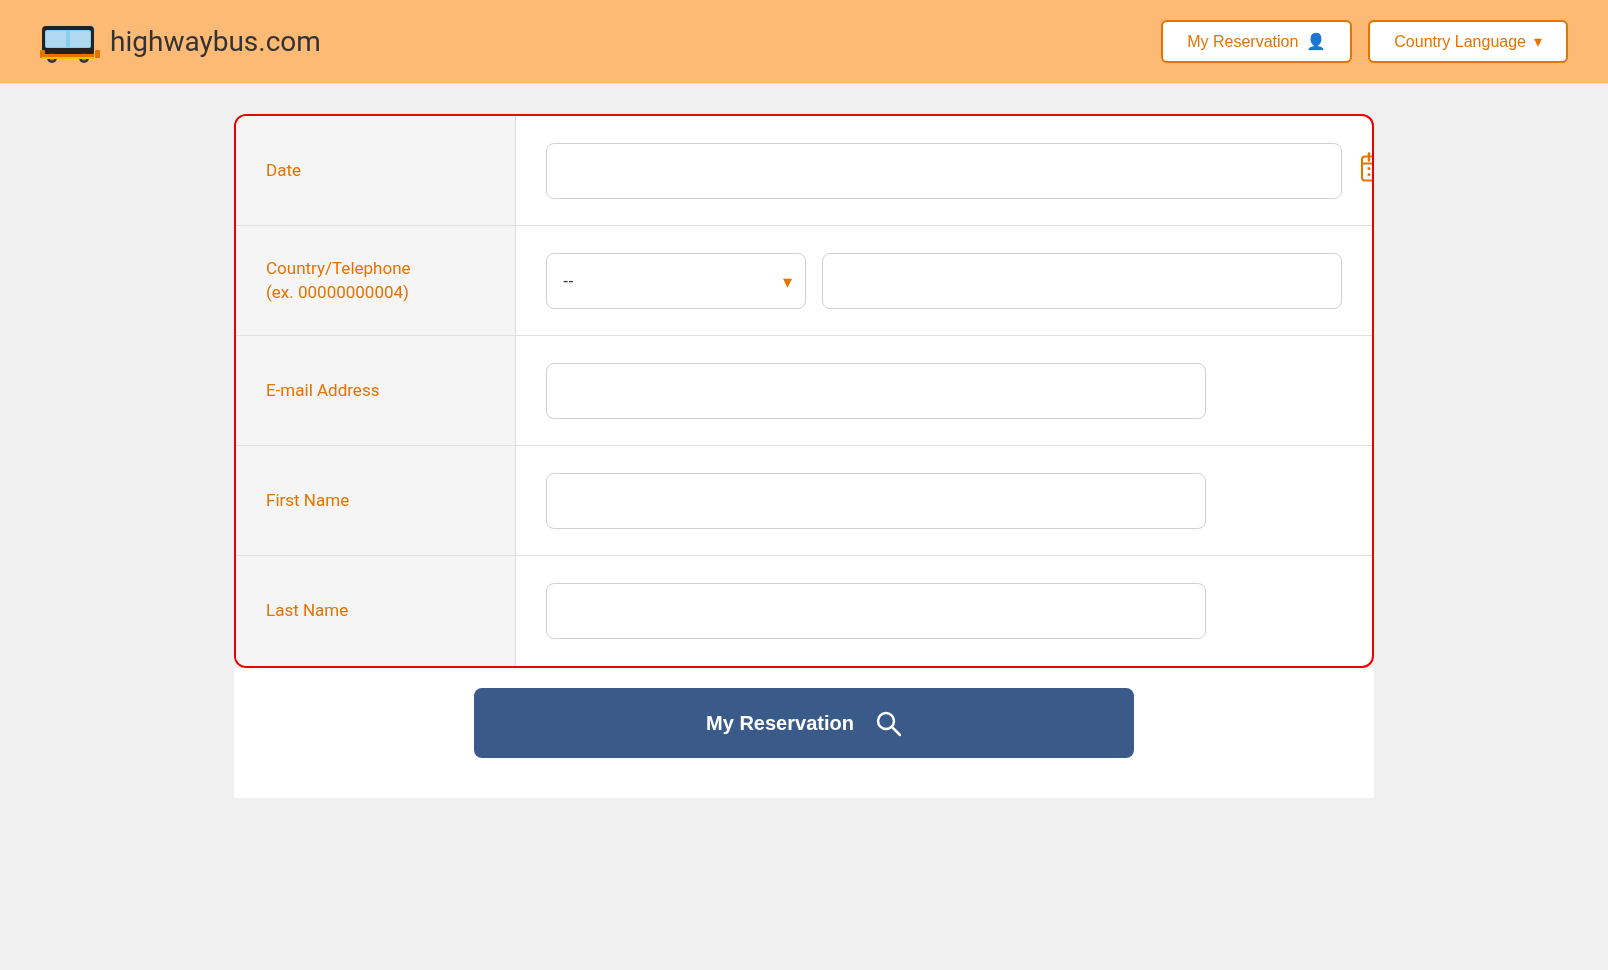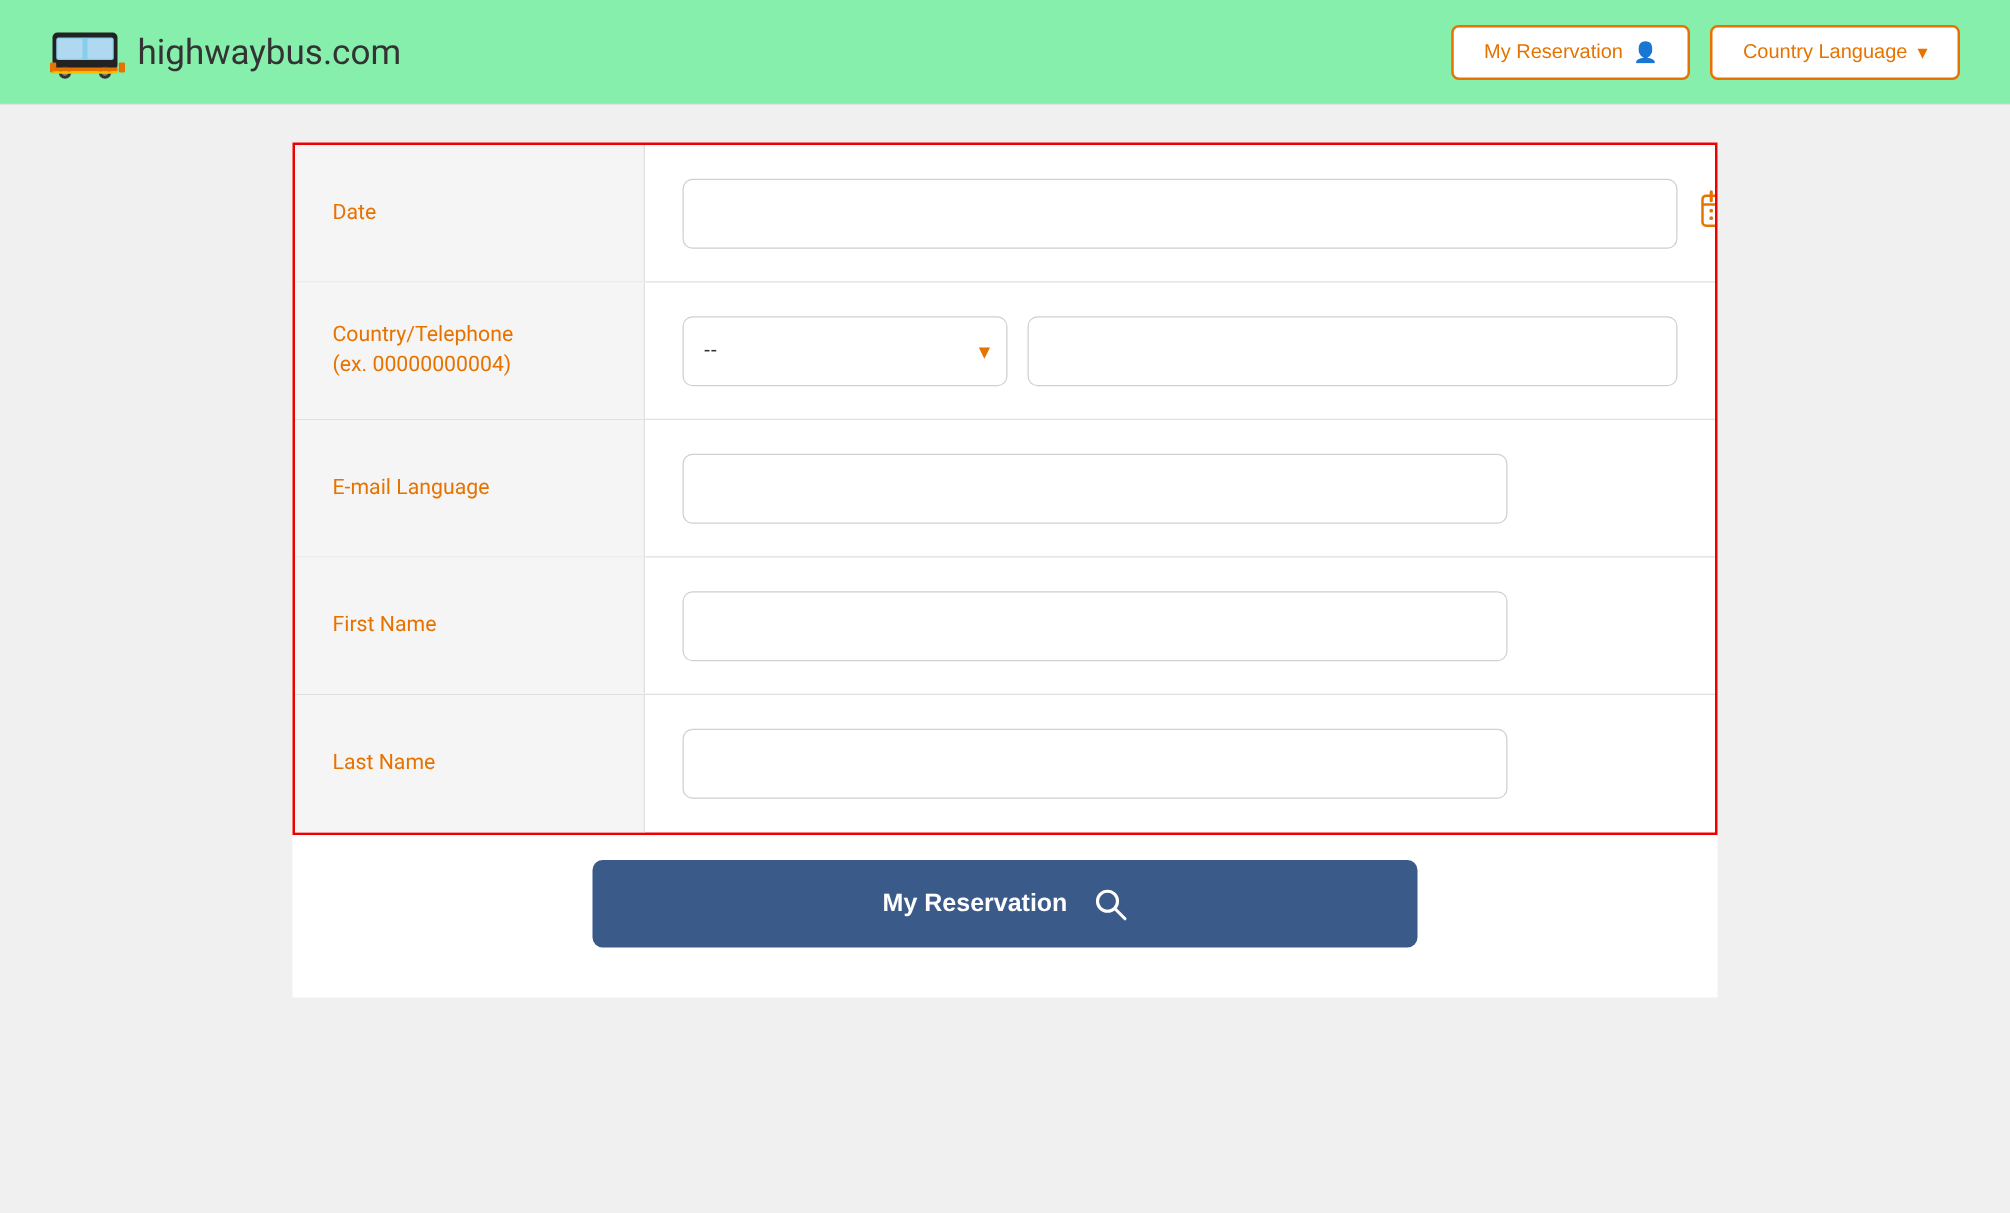--- a/index.html
+++ b/index.html
@@ -5,21 +5,21 @@
     * { box-sizing: border-box; margin: 0; padding: 0; }
     body {
       font-family: -apple-system, BlinkMacSystemFont, 'Segoe UI', Roboto, sans-serif;
       background: #f0f0f0;
       min-height: 970px;
       width: 1608px;
     }
 
     
     .header {
-      background: #86efac;
+      background: #fdba74;
       border-bottom: 1px solid #e0e0e0;
       height: 84px;
       display: flex;
       align-items: center;
       justify-content: space-between;
       padding: 0 40px;
     }
     .logo-area {
       display: flex;
       align-items: center;
@@ -54,21 +54,21 @@
 
     
     .main {
       padding: 30px 60px;
     }
 
     
     .form-wrapper {
       background: #fff;
       border: 2px solid #e00;
-      border-radius: 0;
+      border-radius: 12px;
       max-width: 1140px;
       margin: 0 auto;
       overflow: hidden;
     }
 
     
     .form-row {
       display: flex;
       align-items: stretch;
       border-bottom: 1px solid #e0e0e0;
@@ -281,21 +281,21 @@
             <option>--</option>
           </select>
           <span class="select-chevron">▾</span>
         </div>
         <input class="phone-input" type="text" style="">
       </div>
     </div>
 
     <div class="form-row">
       <div class="form-label">
-        <span>E-mail Language</span>
+        <span>E-mail Address</span>
       </div>
       <div class="form-field">
         <input class="form-input" type="email" style="max-width: 660px;">
       </div>
     </div>
 
     <div class="form-row">
       <div class="form-label">
         <span>First Name</span>
       </div>

